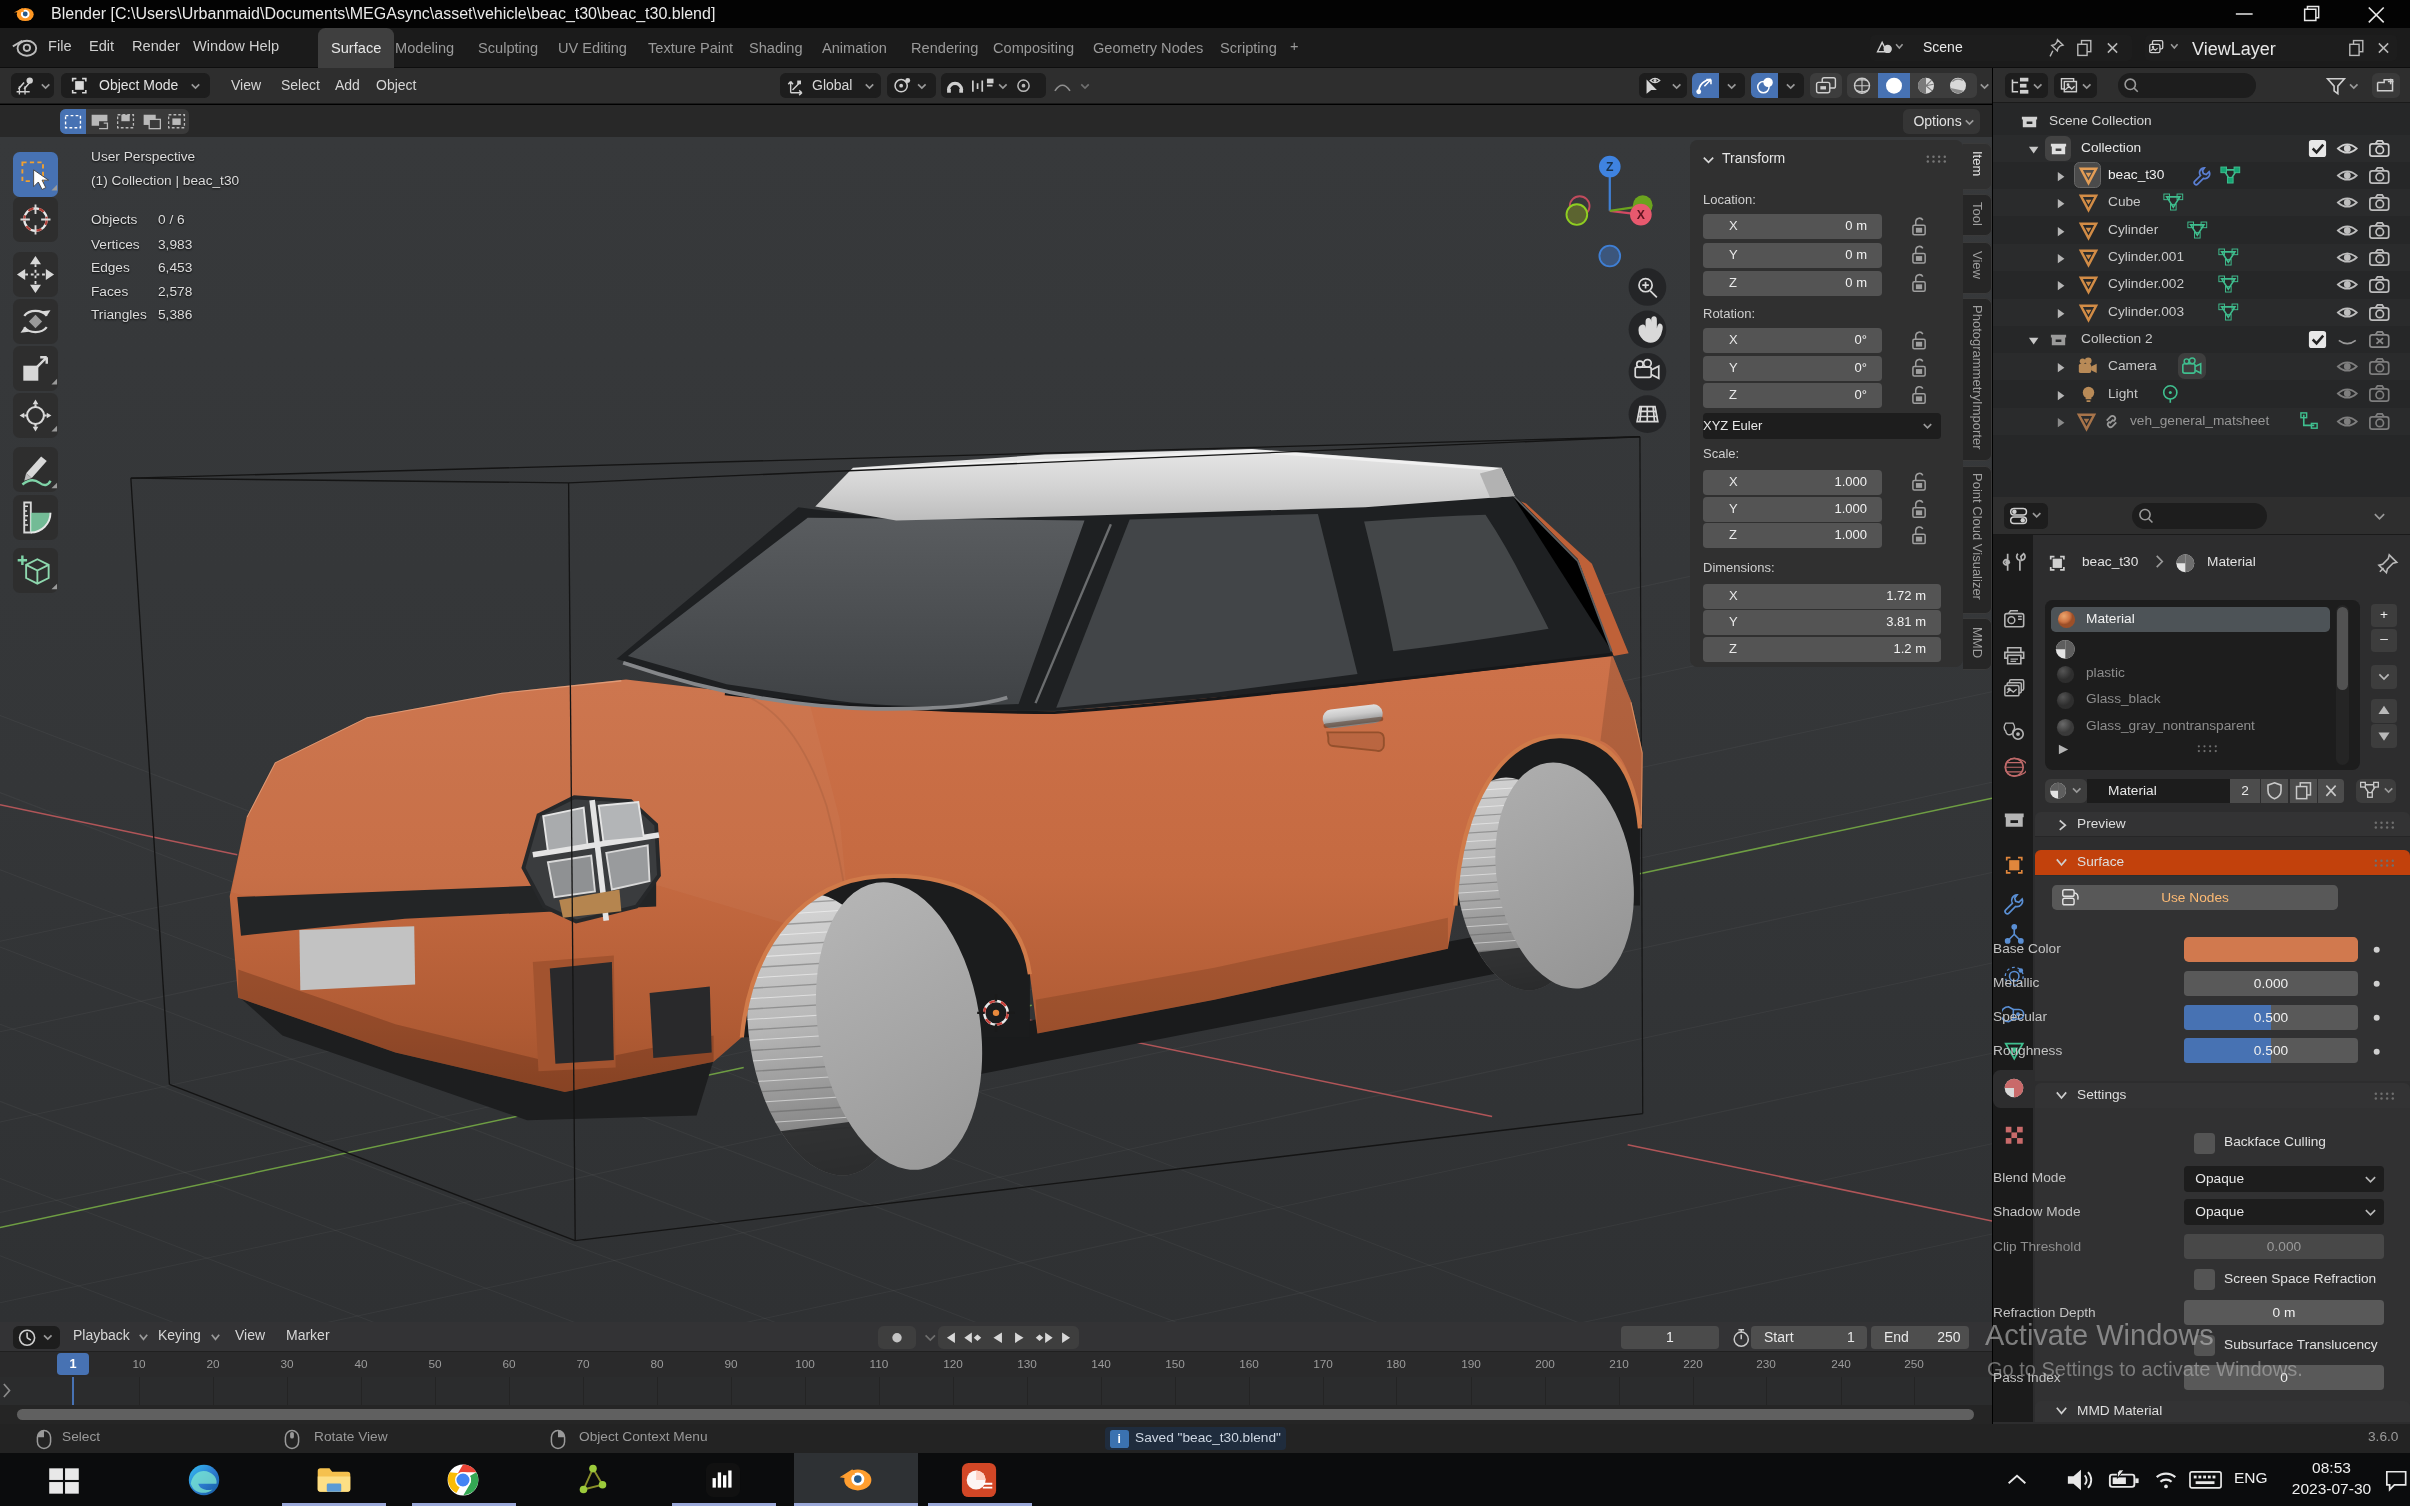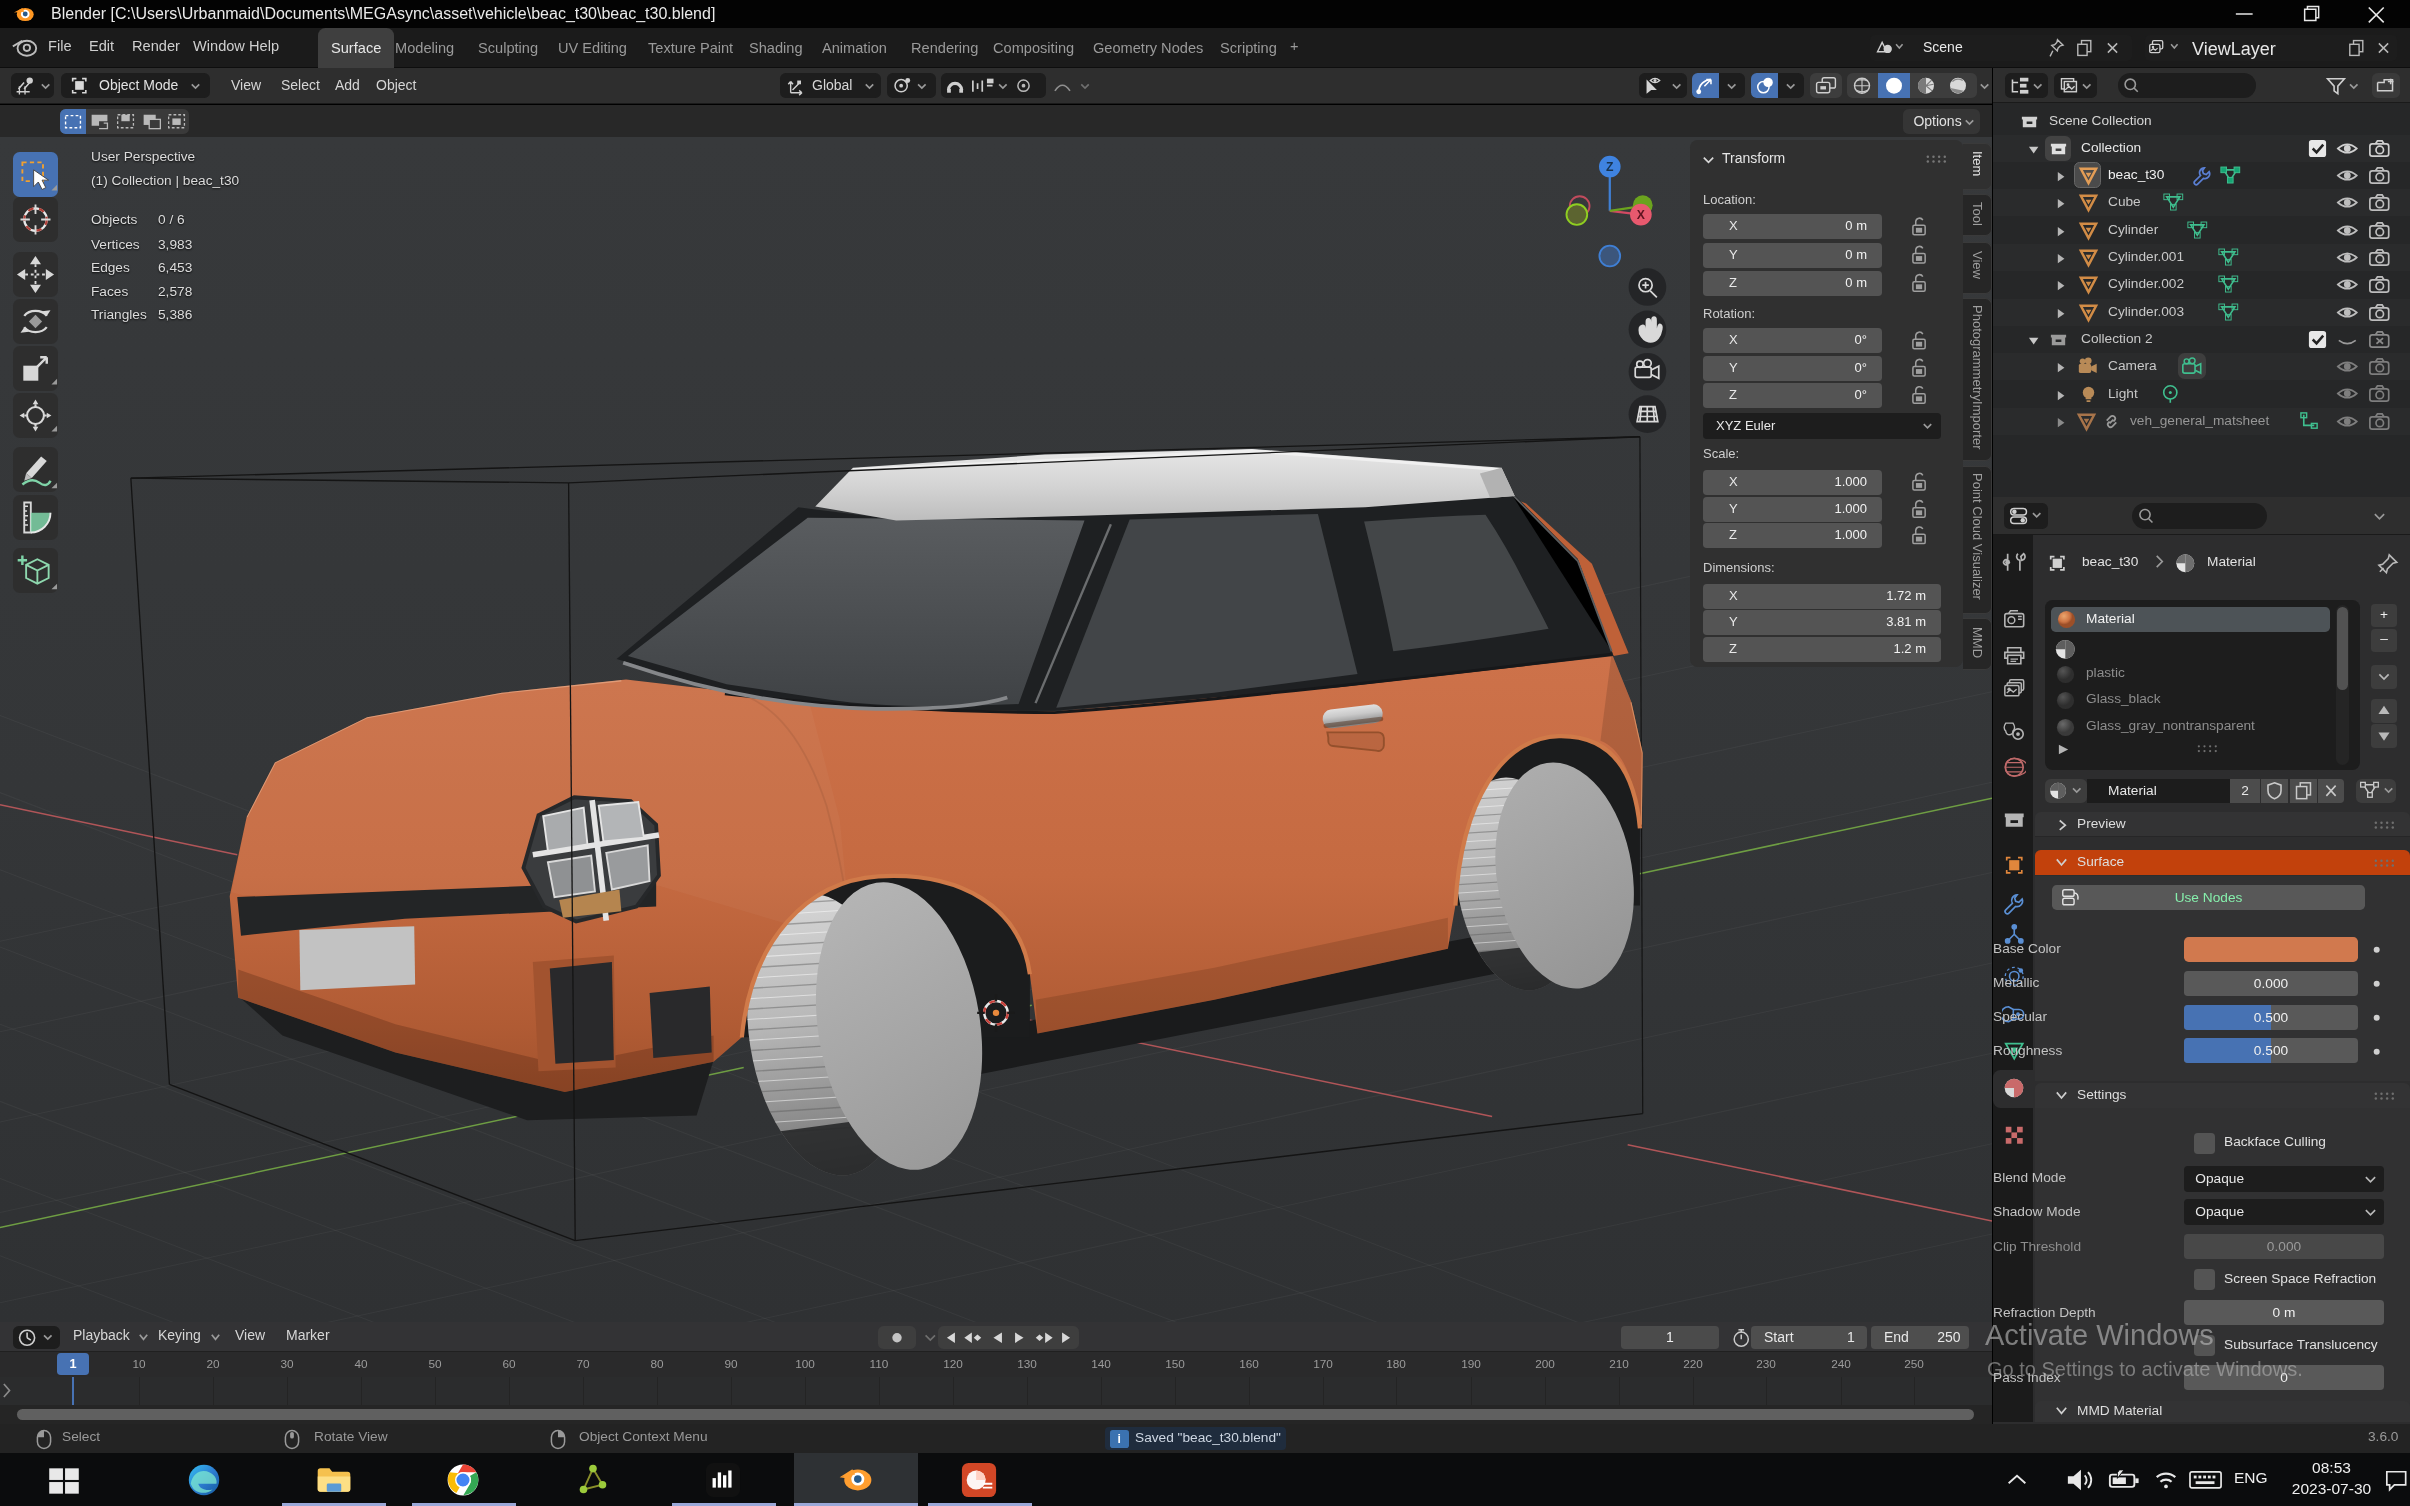--- a/index.html
+++ b/index.html
@@ -678,21 +678,21 @@
           <span class="fv">0°</span>
         </div>
   <div class="nfield" style="left:13px;top:216px;width:179px">
           <span class="fl">Y</span>
           <span class="fv">0°</span>
         </div>
   <div class="nfield" style="left:13px;top:243px;width:179px">
           <span class="fl">Z</span>
           <span class="fv">0°</span>
         </div>
-  <div class="pdrop" style="left:13px;top:273px;width:238px;position:absolute"><span style="margin-left:13px">XYZ Euler</span>
+  <div class="pdrop" style="left:13px;top:273px;width:238px;position:absolute"><span style="">XYZ Euler</span>
     <svg width="13" height="26" style="position:absolute;right:7.5px;top:0" viewBox="0 0 14 28">
             <path d="M3 12 l4 4 4-4" stroke="#9a9a9a" stroke-width="1.8" fill="none"></path>
           </svg></div>
   <div class="nlabel" style="left:13px;top:306px">Scale:</div>
   <div class="nfield" style="left:13px;top:330px;width:179px">
           <span class="fl">X</span>
           <span class="fv">1.000</span>
         </div>
   <div class="nfield" style="left:13px;top:357px;width:179px">
           <span class="fl">Y</span>
@@ -1320,21 +1320,21 @@
             <circle cx="15" cy="3" r="1.3"></circle>
             <circle cx="21" cy="3" r="1.3"></circle>
             <circle cx="3" cy="8" r="1.3"></circle>
             <circle cx="9" cy="8" r="1.3"></circle>
             <circle cx="15" cy="8" r="1.3"></circle>
             <circle cx="21" cy="8" r="1.3"></circle>
           </g>
         </svg>
 </div>
 <div style="position:absolute;left:42px;top:379px;width:375px;height:205px;background:#313132"></div>
-<div style="position:absolute;left:59px;top:388px;width:313px;height:25.4px;background:#585858;border-radius:4.7px;text-align:center;line-height:25.4px;color:#86efac">Use Nodes</div>
+<div style="position:absolute;left:59px;top:388px;width:286px;height:25.4px;background:#585858;border-radius:4.7px;text-align:center;line-height:25.4px;color:#fdba74">Use Nodes</div>
 <svg width="24.5" height="24.5" style="position:absolute;left:66px;top:388px" viewBox="0 0 26 26">
         <rect x="4" y="5" width="12" height="7" rx="2" fill="none" stroke="#e2e2e2" stroke-width="1.5"></rect>
         <rect x="4" y="14" width="12" height="7" rx="2" fill="none" stroke="#e2e2e2" stroke-width="1.5"></rect>
         <path d="M16 8.5 q5 0 4 7" fill="none" stroke="#e2e2e2" stroke-width="1.5"></path>
       </svg>
 <div class="prow-label" style="left:0;top:444px;width:177px">Base Color</div>
 <div style="position:absolute;left:191px;top:440px;width:174px;height:25.4px;background:#d1794e;border-radius:4.7px"></div>
 <div class="prow-label" style="left:0;top:478px;width:177px">Metallic</div>
 <div class="pfield" style="left:191px;top:474px;width:174px;background:#595959">0.000</div>
 <div class="prow-label" style="left:0;top:512px;width:177px">Specular</div>

